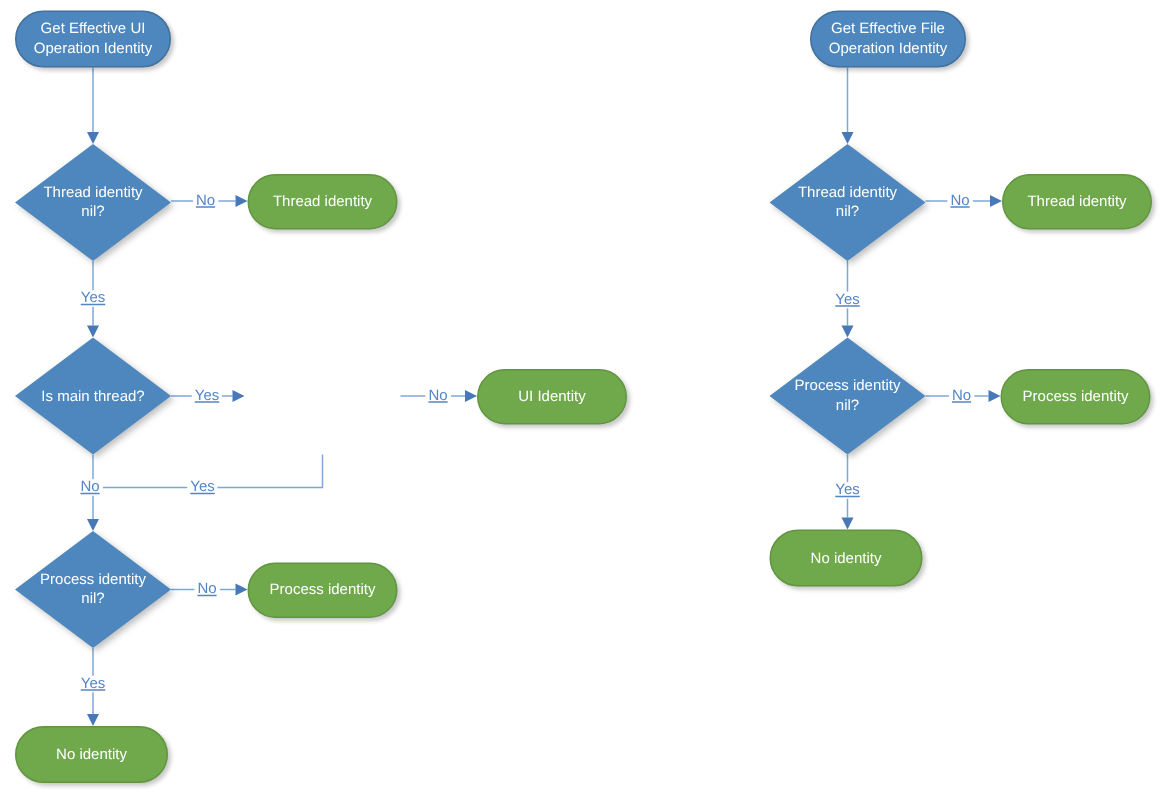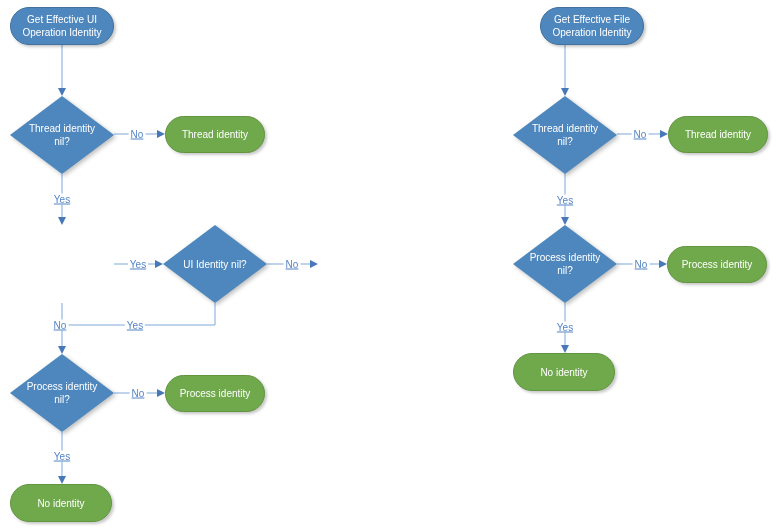--- a/index.html
+++ b/index.html
@@ -81,26 +81,29 @@
   <div class="diamond-wrap" style="left:10px;top:96px;width:104px;height:78px">
     <div class="diamond-shape"></div>
     <span class="node-text">Thread identity
 nil?</span>
   </div>
 
   <div class="node stadium green" style="left:165px;top:116px;width:100px;height:37px">
     <span class="node-text">Thread identity</span>
   </div>
 
-
-  <div class="diamond-wrap" style="left:163px;top:225px;width:104px;height:78px">
+  <div class="diamond-wrap" style="left:10px;top:225px;width:104px;height:78px">
     <div class="diamond-shape"></div>
-    <span class="node-text">UI Identity nil?</span>
+    <span class="node-text">Is main thread?</span>
   </div>
 
+
+  <div class="node stadium green" style="left:318px;top:246px;width:100px;height:37px">
+    <span class="node-text">UI Identity</span>
+  </div>
 
   <div class="diamond-wrap" style="left:10px;top:354px;width:104px;height:78px">
     <div class="diamond-shape"></div>
     <span class="node-text">Process identity
 nil?</span>
   </div>
 
   <div class="node stadium green" style="left:165px;top:375px;width:100px;height:37px">
     <span class="node-text">Process identity</span>
   </div>

